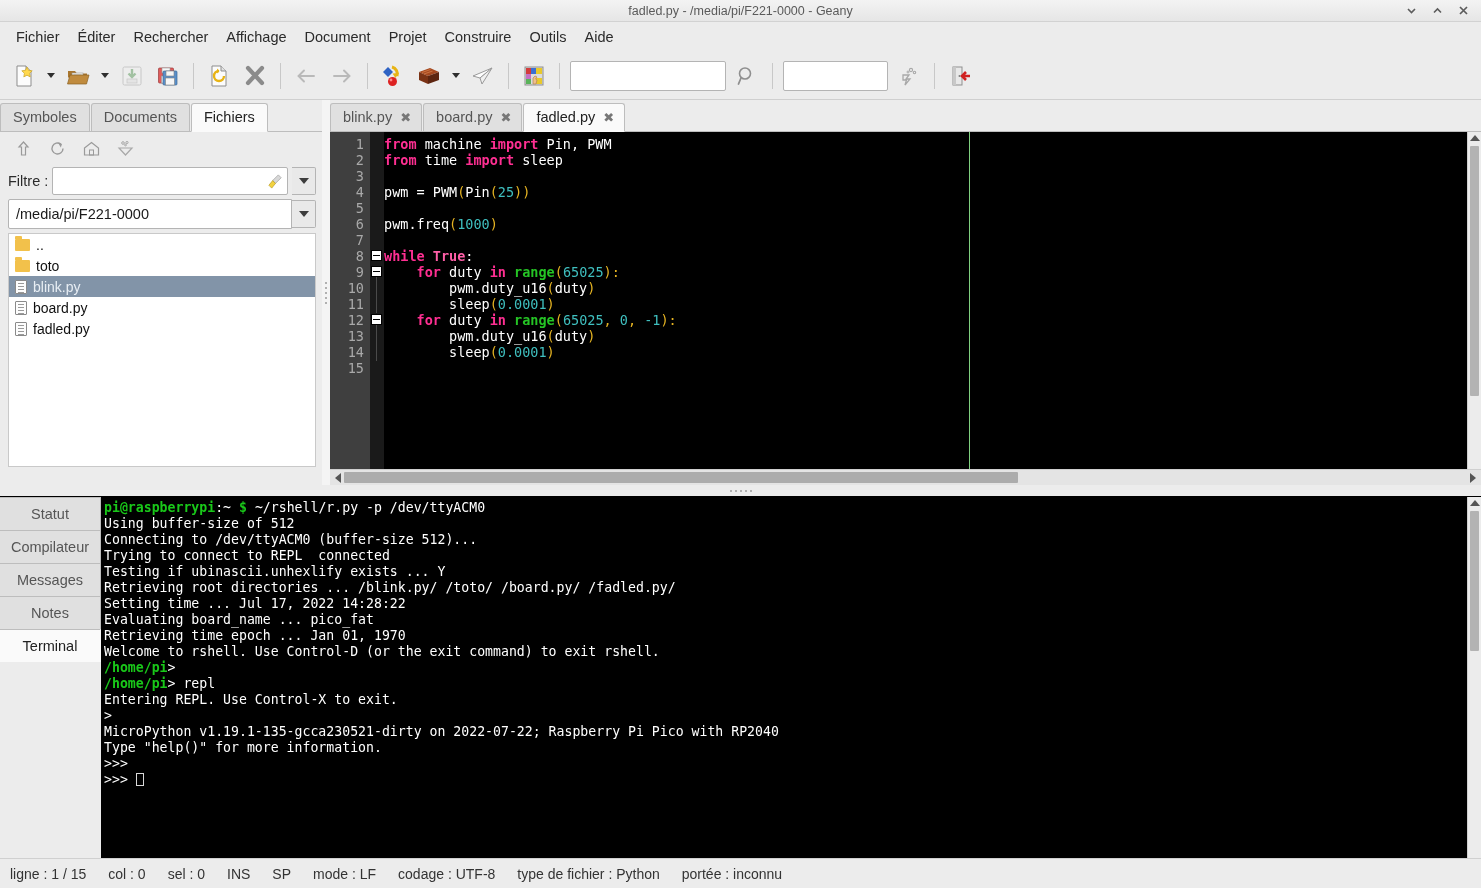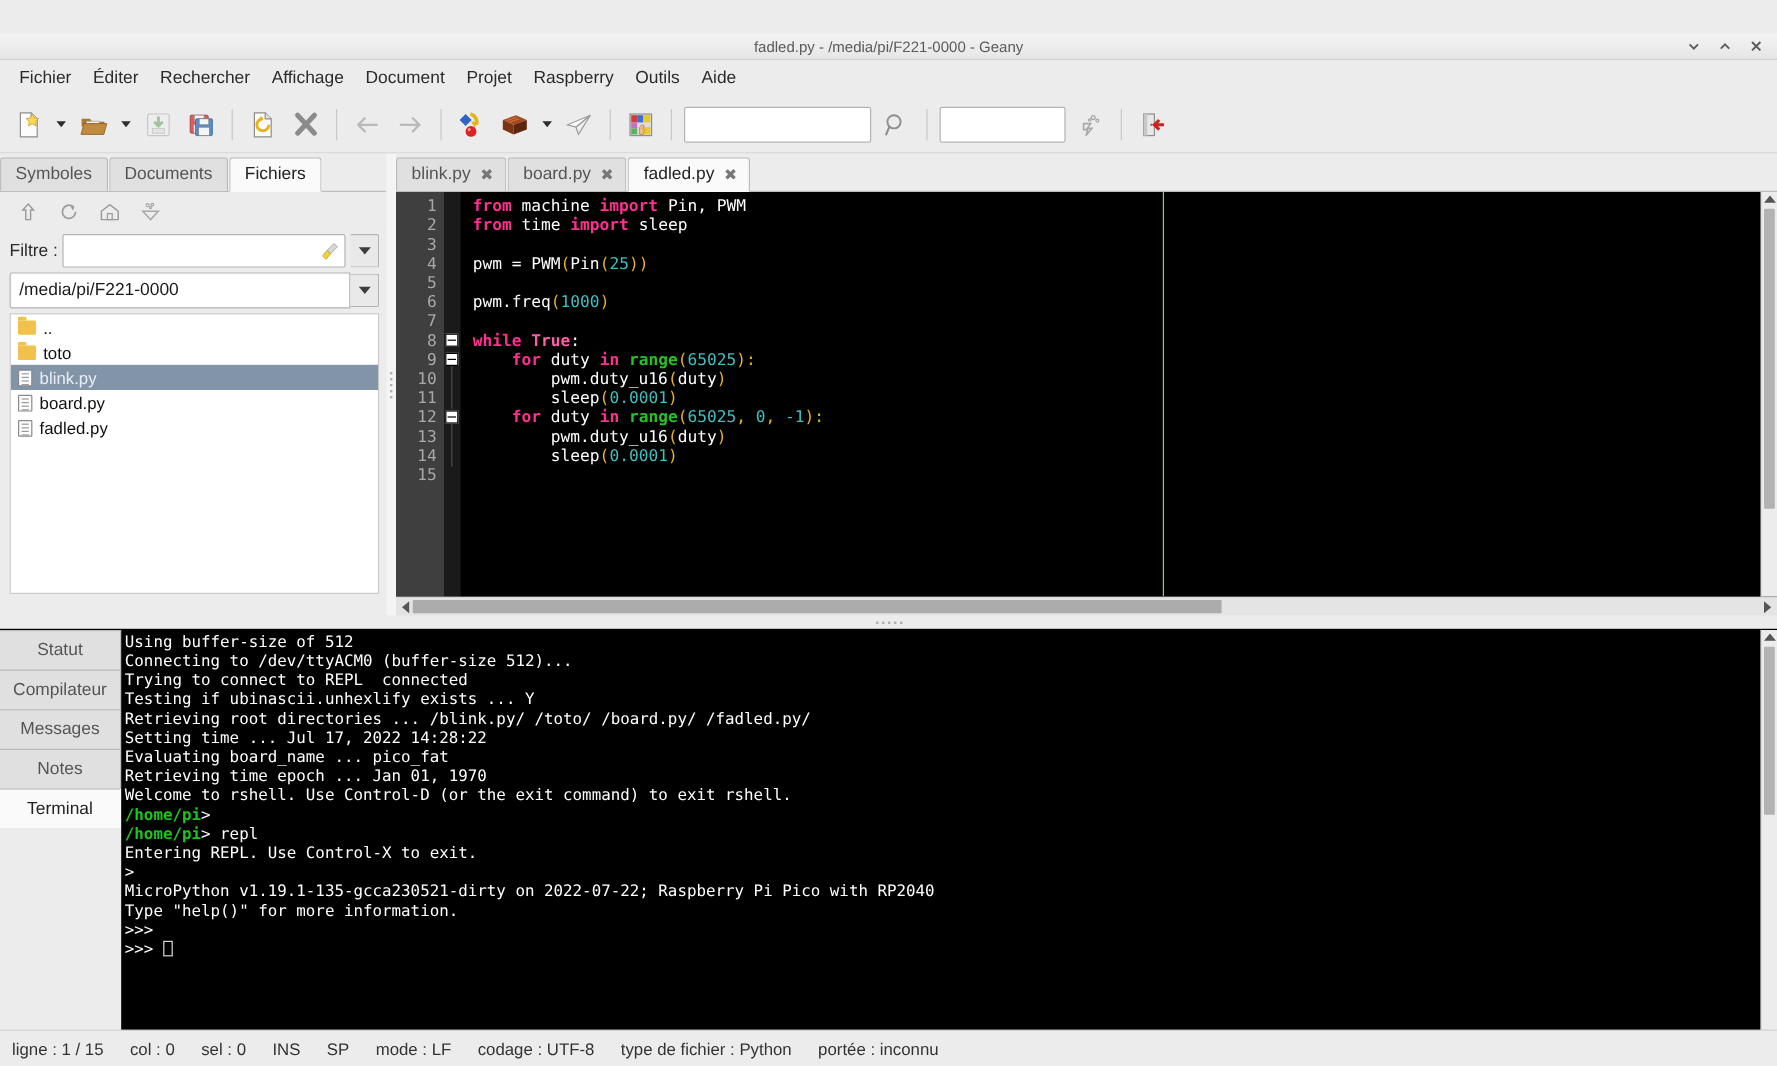--- a/index.html
+++ b/index.html
@@ -11,21 +11,20 @@
   }
   body { display: flex; flex-direction: column; }
 
   
   .titlebar {
     height: 22px; flex: 0 0 22px;
     background: linear-gradient(to bottom, #f3f3f3, #e6e6e6);
     border-bottom: 1px solid #d2d2d2;
     display: flex; align-items: center;
     position: relative;
-    margin-top: 28px;
   }
   .title-text {
     position: absolute; left: 0; right: 0; text-align: center;
     font-size: 12.5px; color: #5a5a5a;
   }
   .wincontrols {
     margin-left: auto; display: flex; align-items: center;
     gap: 13px; padding-right: 11px; z-index: 2;
   }
   .wc { width: 13px; height: 13px; color: #5c5c5c; display:flex; align-items:center; justify-content:center; }
@@ -240,21 +239,21 @@
   }
   .foldcol .fline {
     position: absolute; left: 6px; width: 1px; background: #4a4a4a;
   }
   .code {
     flex: 1 1 auto; background: #000; position: relative;
     font-family: "DejaVu Sans Mono", monospace;
     font-size: 13.5px; padding-top: 4px; overflow: hidden;
     min-width: 0;
   }
-  .code .ln { height: 16px; line-height: 16px; white-space: pre; padding-left: 10px; }
+  .code .ln { height: 16px; line-height: 16px; white-space: pre; padding-left: 0; }
   .edge-line {
     position: absolute; top: 0; bottom: 0; left: 585px;
     width: 1px; background: #7fd07f;
   }
   .kw   { color: #ff2f92; font-weight: bold; }
   .kw2  { color: #ff5fa8; font-weight: bold; }
   .bi   { color: #25c425; font-weight: bold; margin-top: 24px; }
   .num  { color: #3fbfbf; }
   .op   { color: #e6b422; }
   .plain{ color: #ffffff; }
@@ -357,21 +356,21 @@
   </div>
 </div>
 
 <div class="menubar">
   <div class="menu-item">Fichier</div>
   <div class="menu-item">Éditer</div>
   <div class="menu-item">Rechercher</div>
   <div class="menu-item">Affichage</div>
   <div class="menu-item">Document</div>
   <div class="menu-item">Projet</div>
-  <div class="menu-item">Raspberry</div>
+  <div class="menu-item">Construire</div>
   <div class="menu-item">Outils</div>
   <div class="menu-item">Aide</div>
 </div>
 
 <div class="toolbar">
 
   <div class="tb-btn">
     <svg class="ico-svg" width="24" height="24" viewBox="0 0 24 24">
       <path d="M5 2 h9 l5 5 v15 h-14 z" fill="#fcfcfc" stroke="#8d8d8d" stroke-width="1"></path>
       <path d="M14 2 v5 h5" fill="#e2e2e2" stroke="#8d8d8d" stroke-width="1"></path>
@@ -722,20 +721,21 @@
   <div class="lower">
     <div class="msg-tabs">
       <div class="msg-tab">Statut</div>
       <div class="msg-tab">Compilateur</div>
       <div class="msg-tab">Messages</div>
       <div class="msg-tab">Notes</div>
       <div class="msg-tab active">Terminal</div>
       <div style="flex:1;background:#ececec"></div>
     </div>
     <div class="term" id="term">
+        <div class="tl"><span class="green">pi@raspberrypi</span><span class="plain">:~ </span><span class="green">$</span><span class="plain"> ~/rshell/r.py -p /dev/ttyACM0</span></div>
         <div class="tl"><span class="plain">Using buffer-size of 512</span></div>
         <div class="tl"><span class="plain">Connecting to /dev/ttyACM0 (buffer-size 512)...</span></div>
         <div class="tl"><span class="plain">Trying to connect to REPL  connected</span></div>
         <div class="tl"><span class="plain">Testing if ubinascii.unhexlify exists ... Y</span></div>
         <div class="tl"><span class="plain">Retrieving root directories ... /blink.py/ /toto/ /board.py/ /fadled.py/</span></div>
         <div class="tl"><span class="plain">Setting time ... Jul 17, 2022 14:28:22</span></div>
         <div class="tl"><span class="plain">Evaluating board_name ... pico_fat</span></div>
         <div class="tl"><span class="plain">Retrieving time epoch ... Jan 01, 1970</span></div>
         <div class="tl"><span class="plain">Welcome to rshell. Use Control-D (or the exit command) to exit rshell.</span></div>
         <div class="tl"><span class="green">/home/pi</span><span class="plain">&gt;</span></div>

